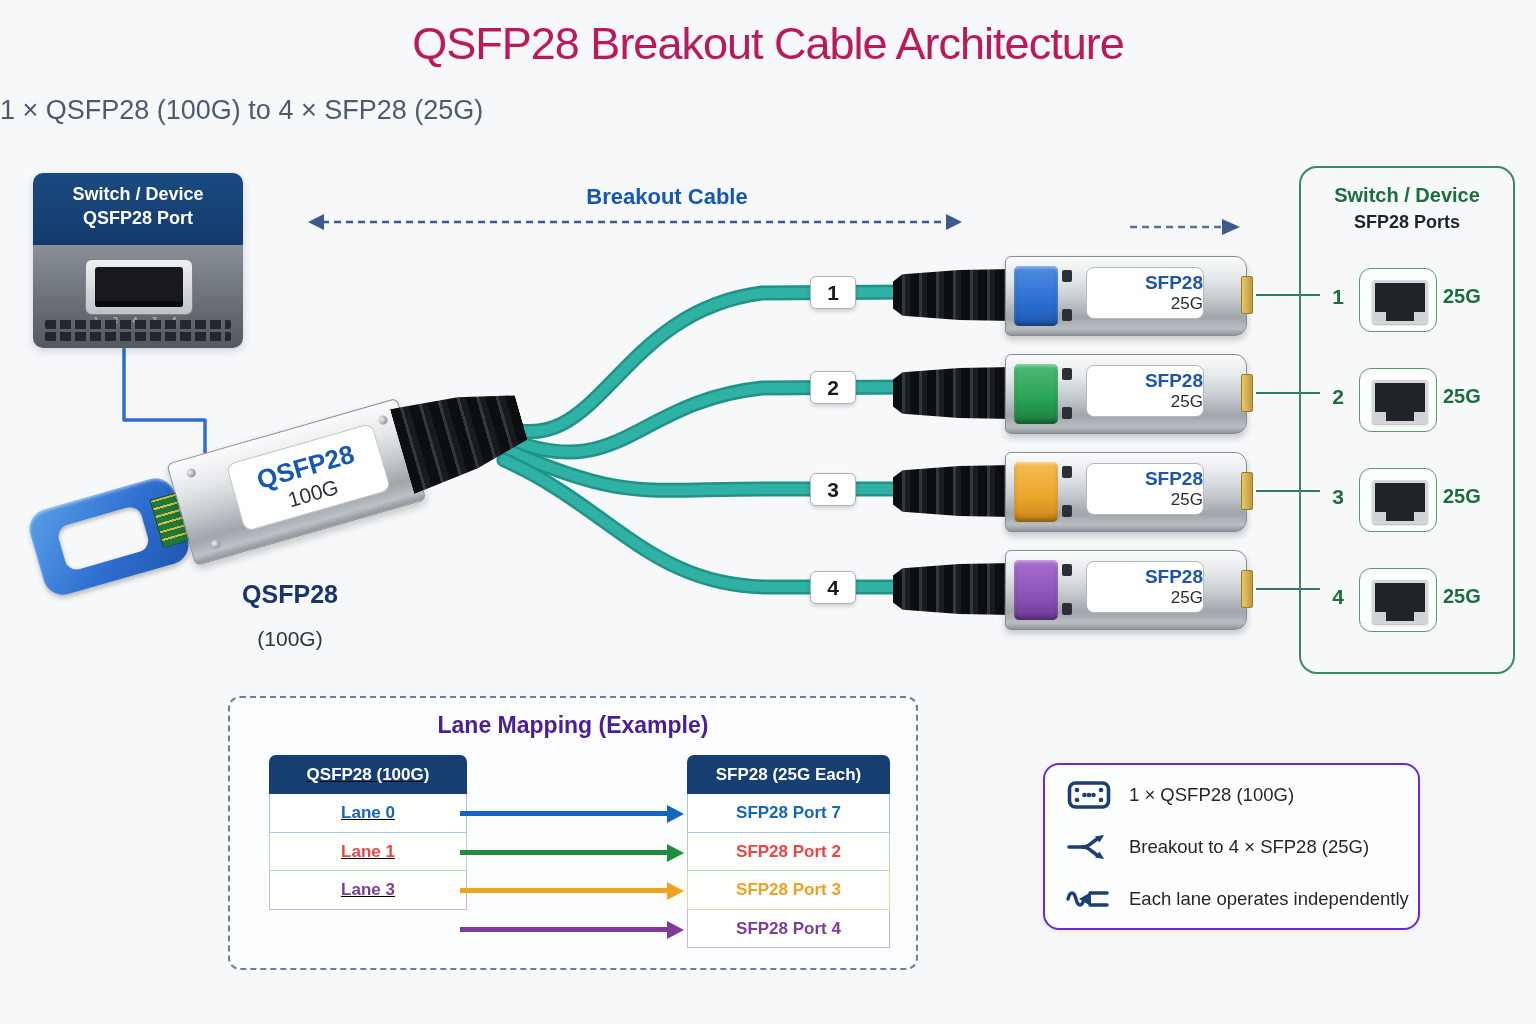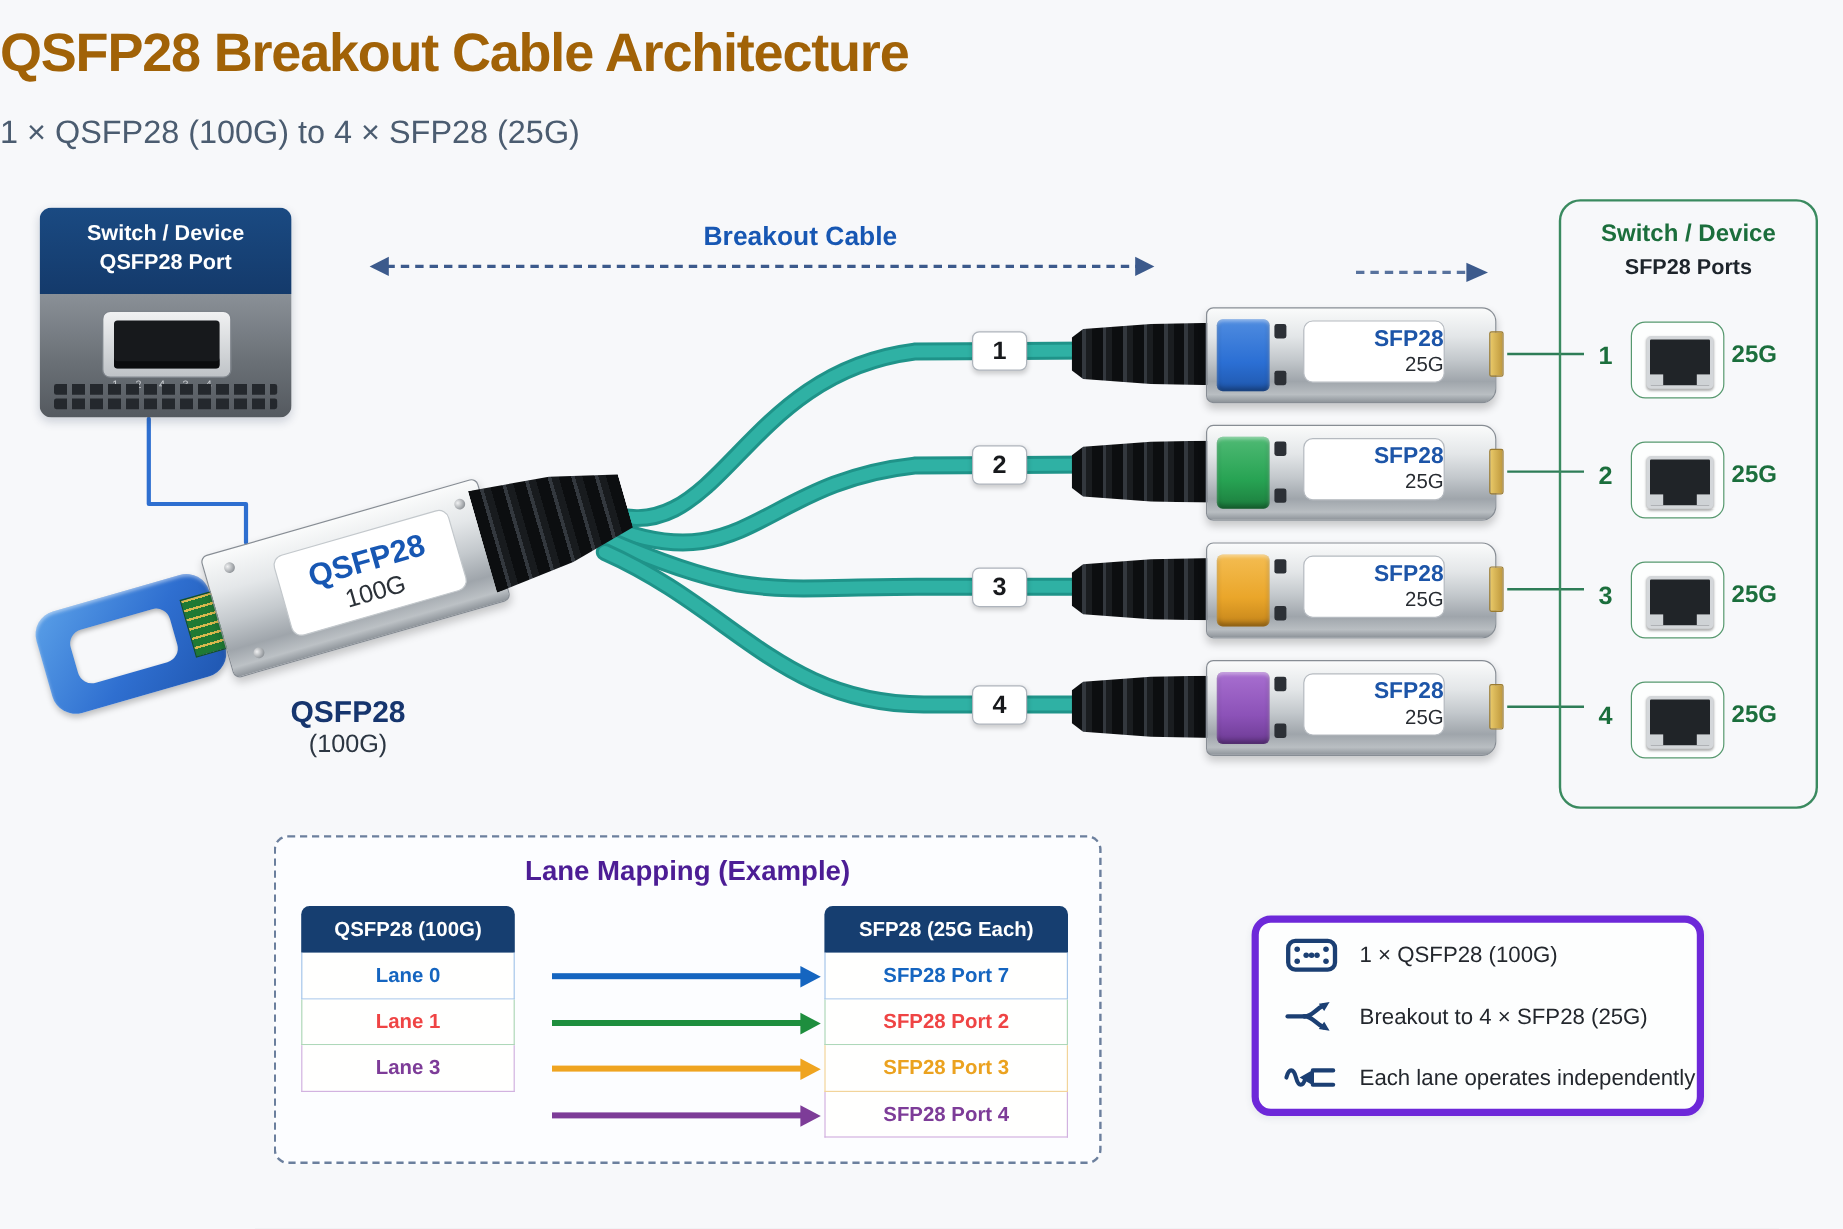--- a/index.html
+++ b/index.html
@@ -5,22 +5,22 @@
   html,body { margin:0; padding:0; background:#e8eaed; }
   .stage {
     position:relative; width:1536px; height:1024px; margin:0 auto;
     background:#f7f8fa; overflow:hidden;
     font-family:"Liberation Sans", sans-serif;
   }
   .abs { position:absolute; }
 
   
   .page-title {
-    left:0; right:0; top:18px; 
-    font-size:45px; font-weight:bold; color:#a16207; letter-spacing:-1px;
+    left:0; right:0; top:18px; text-align:center;
+    font-size:45px; font-weight:normal; color:#be185d; letter-spacing:-1px;
   }
   .page-subtitle {
     left:0; right:0; top:95px; text-align:left;
     font-size:27px; color:#4b5c70;
   }
 
   
   .src-box { left:33px; top:173px; width:210px; height:175px; border-radius:10px;
     box-shadow:0 3px 8px rgba(20,40,70,.18); overflow:hidden; }
   .src-head { height:72px; background:linear-gradient(180deg,#1a4a82,#143a6b);
@@ -55,21 +55,21 @@
     background:radial-gradient(circle at 35% 35%, #f0f1f2, #6c7278); }
   .qsfp-label { position:absolute; left:56px; top:16px; width:150px; height:68px;
     background:#fff; border:1px solid #c3c8cc; border-radius:9px; text-align:center; }
   .qsfp-label .l1 { margin-top:8px; font-size:26px; font-weight:bold; color:#1757b3; }
   .qsfp-label .l2 { font-size:21px; color:#2b3138; }
   .qsfp-boot { position:absolute; left:382px; top:19px; width:124px; height:88px;
     background:repeating-linear-gradient(90deg,#0c0e10 0 10px,#33383e 10px 13px,#181b1e 13px 19px);
     clip-path:polygon(0 0, 55% 8%, 100% 24%, 100% 76%, 55% 92%, 0 100%); }
   .qsfp-caption { left:190px; top:580px; width:200px; text-align:center; }
   .qsfp-caption .c1 { font-size:25px; font-weight:bold; color:#16356e; }
-  .qsfp-caption .c2 { font-size:21px; color:#2c3642; margin-top:0; }
+  .qsfp-caption .c2 { font-size:21px; color:#2c3642; margin-top:18px; }
 
   
   .breakout-label { left:537px; top:184px; width:260px; text-align:center;
     font-size:22px; font-weight:bold; color:#1757b3; }
 
   
   .branch-tag { width:44px; height:31px; background:#fff; border:1.5px solid #aeb4bc;
     border-radius:6px; box-shadow:0 2px 4px rgba(0,0,0,.18);
     text-align:center; line-height:31px; font-size:21px; font-weight:bold; color:#17191c; }
 
@@ -114,39 +114,39 @@
   .rj45::before { left:0; } .rj45::after { right:0; }
   .port-speed { position:absolute; left:142px; top:17px; width:62px;
     font-size:20px; font-weight:bold; color:#1b6e3c; }
 
   
   .map-box { left:228px; top:696px; width:686px; height:270px;
     border:2px dashed #6b7f9d; border-radius:12px; background:#fcfdff; }
   .map-title { position:absolute; left:0; right:0; top:14px; text-align:center;
     font-size:23px; font-weight:bold; color:#4c1d95; }
   .map-table { position:absolute; top:57px; }
-  .map-left { left:21px; width:178px; }
+  .map-left { left:39px; width:198px;text-decoration:underline; }
   .map-right { left:457px; width:203px; }
   .map-th { height:39px; line-height:39px; background:#163e70; color:#fff;
     font-size:17px; font-weight:bold; text-align:center; border-radius:7px 7px 0 0; }
   .map-td { height:38.5px; line-height:37px; box-sizing:border-box; background:#fffffe;
     border:1px solid; border-top:none; font-size:17px; font-weight:bold; text-align:center; }
   .row-blue   { color:#1565c0; border-color:#a6c6ea; }
   .row-green  { color:#ef4444; border-color:#aed8b9; }
   .row-orange { color:#eba21f; border-color:#f2d49a; }
   .row-purple { color:#7d3c98; border-color:#d2b2e0; }
   .map-arrow { position:absolute; left:230px; width:208px; height:5px; background:currentColor; }
   .map-arrow::after { content:''; position:absolute; right:-16px; top:-6.5px;
     border-left:17px solid; border-top:9px solid transparent; border-bottom:9px solid transparent; }
   .arr-blue { color:#1565c0; } .arr-green { color:#1e8e3e; }
   .arr-orange { color:#efa420; } .arr-purple { color:#7d3c98; }
 
   
   .legend { left:1043px; top:763px; width:377px; height:167px; background:#fdfefe;
-    border:6px solid #6d28d9; border-radius:16px; box-shadow:0 2px 6px rgba(40,60,90,.08);
+    border:2px solid #6d28d9; border-radius:16px; box-shadow:0 2px 6px rgba(40,60,90,.08);
     display:flex; flex-direction:column; justify-content:center; gap:14px;
     padding:8px 0 8px 20px; box-sizing:border-box; }
   .legend-row { display:flex; align-items:center; gap:16px; height:38px; }
   .legend-row svg { flex:0 0 48px; }
   .legend-text { font-size:18.5px; color:#23272d; }
 </style>
 </head>
 <body>
 
 <div class="stage">

